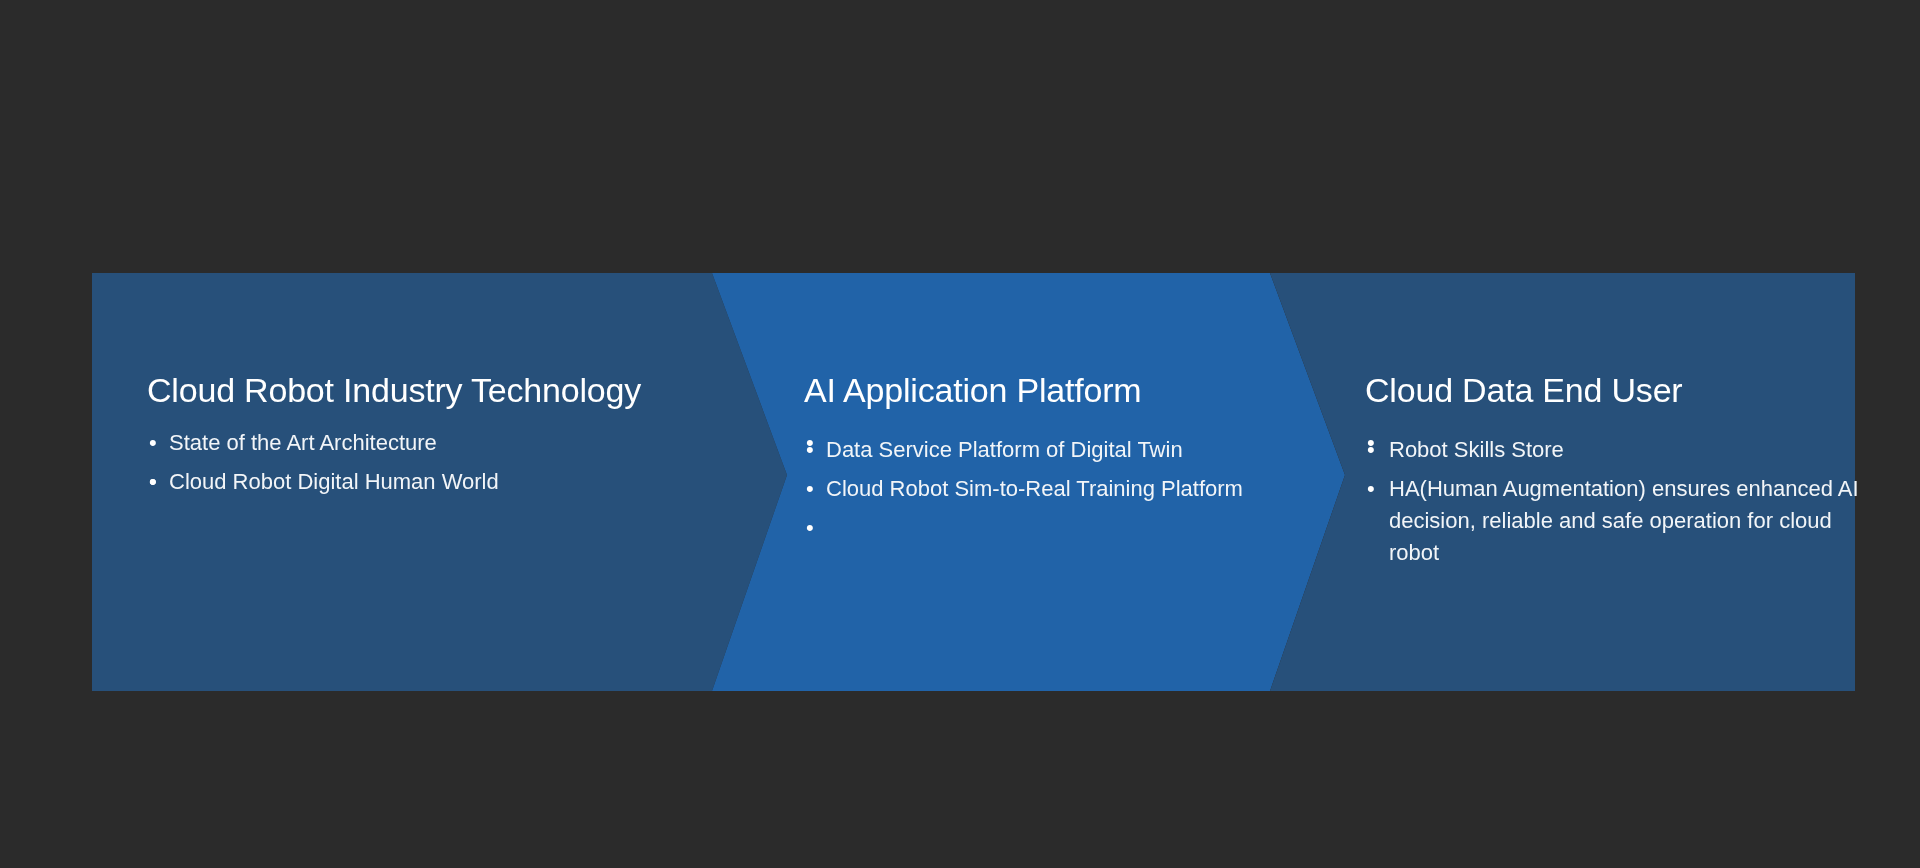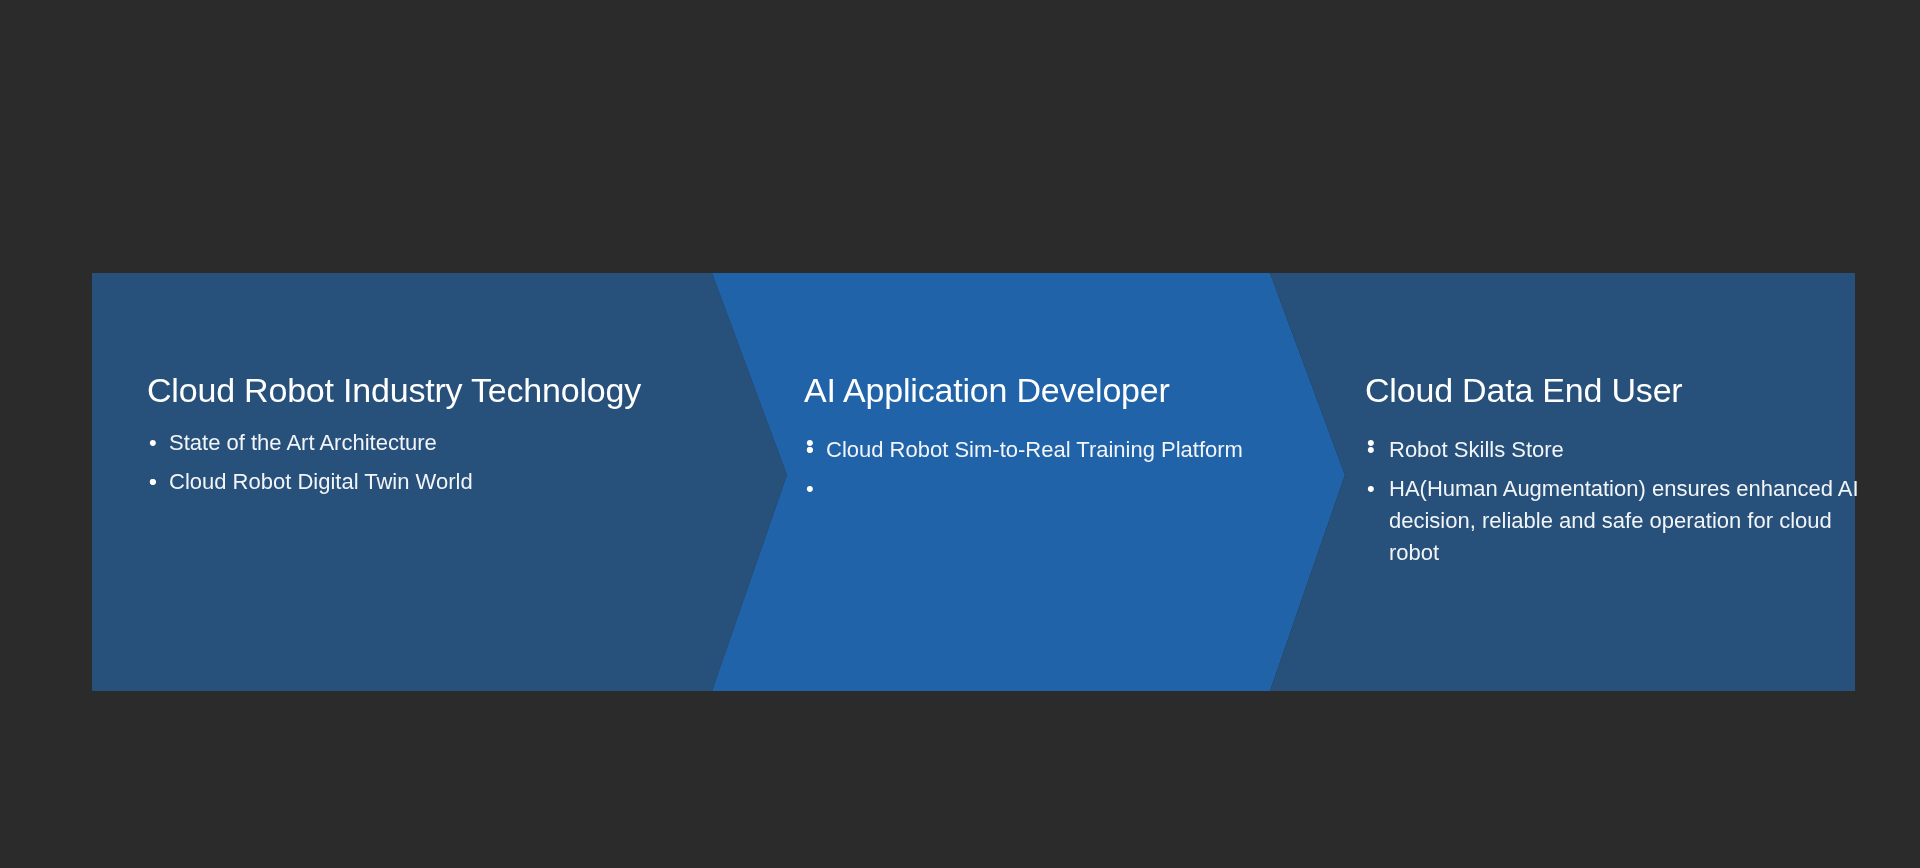--- a/index.html
+++ b/index.html
@@ -125,33 +125,34 @@
         <ul class="col-list">
           <li>
             <span class="bullet">•</span>
             <span>State of the Art Architecture</span>
           </li>
           <li>
             <span class="bullet">•</span>
           </li>
           <li>
             <span class="bullet">•</span>
-            <span>Cloud Robot Digital Twin World</span>
+            <span>Cloud Robot Digital Human World</span>
           </li>
         </ul>
       </div>
 
       <div class="col col-2">
-        <h2 class="col-title">AI Application Developer</h2>
+        <h2 class="col-title">AI Application Platform</h2>
         <ul class="col-list">
           <li>
             <span class="bullet">•</span>
           </li>
           <li>
             <span class="bullet">•</span>
+            <span>Data Service Platform of Digital Twin</span>
           </li>
           <li>
             <span class="bullet">•</span>
             <span>Cloud Robot Sim-to-Real Training Platform</span>
           </li>
           <li>
             <span class="bullet">•</span>
           </li>
         </ul>
       </div>

